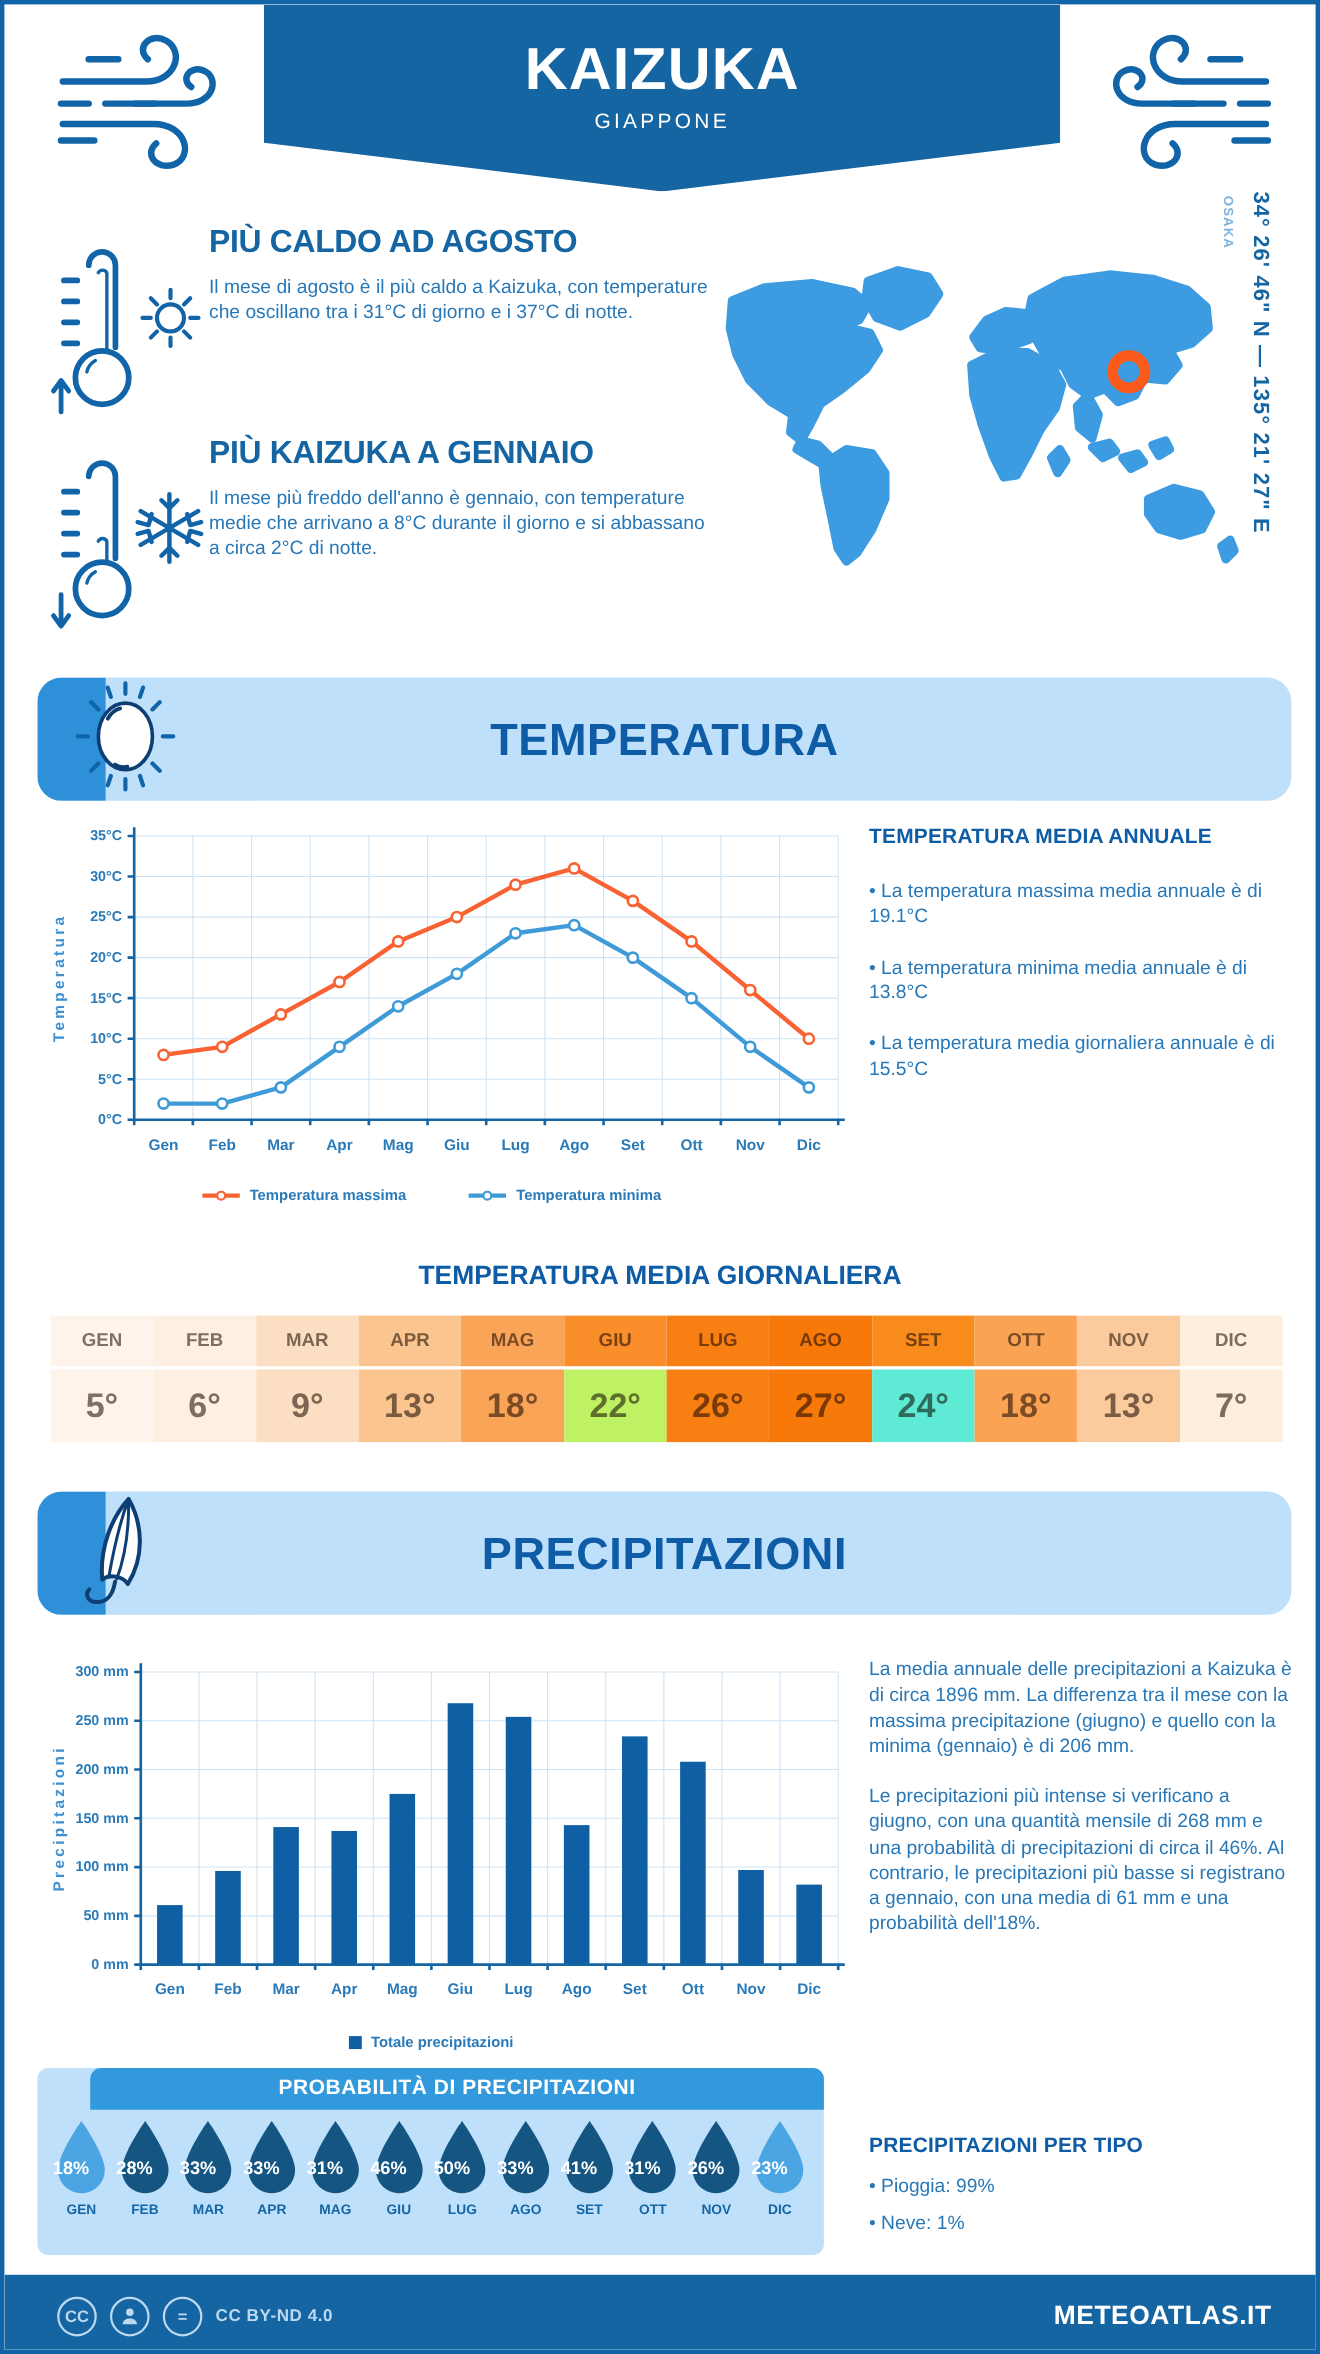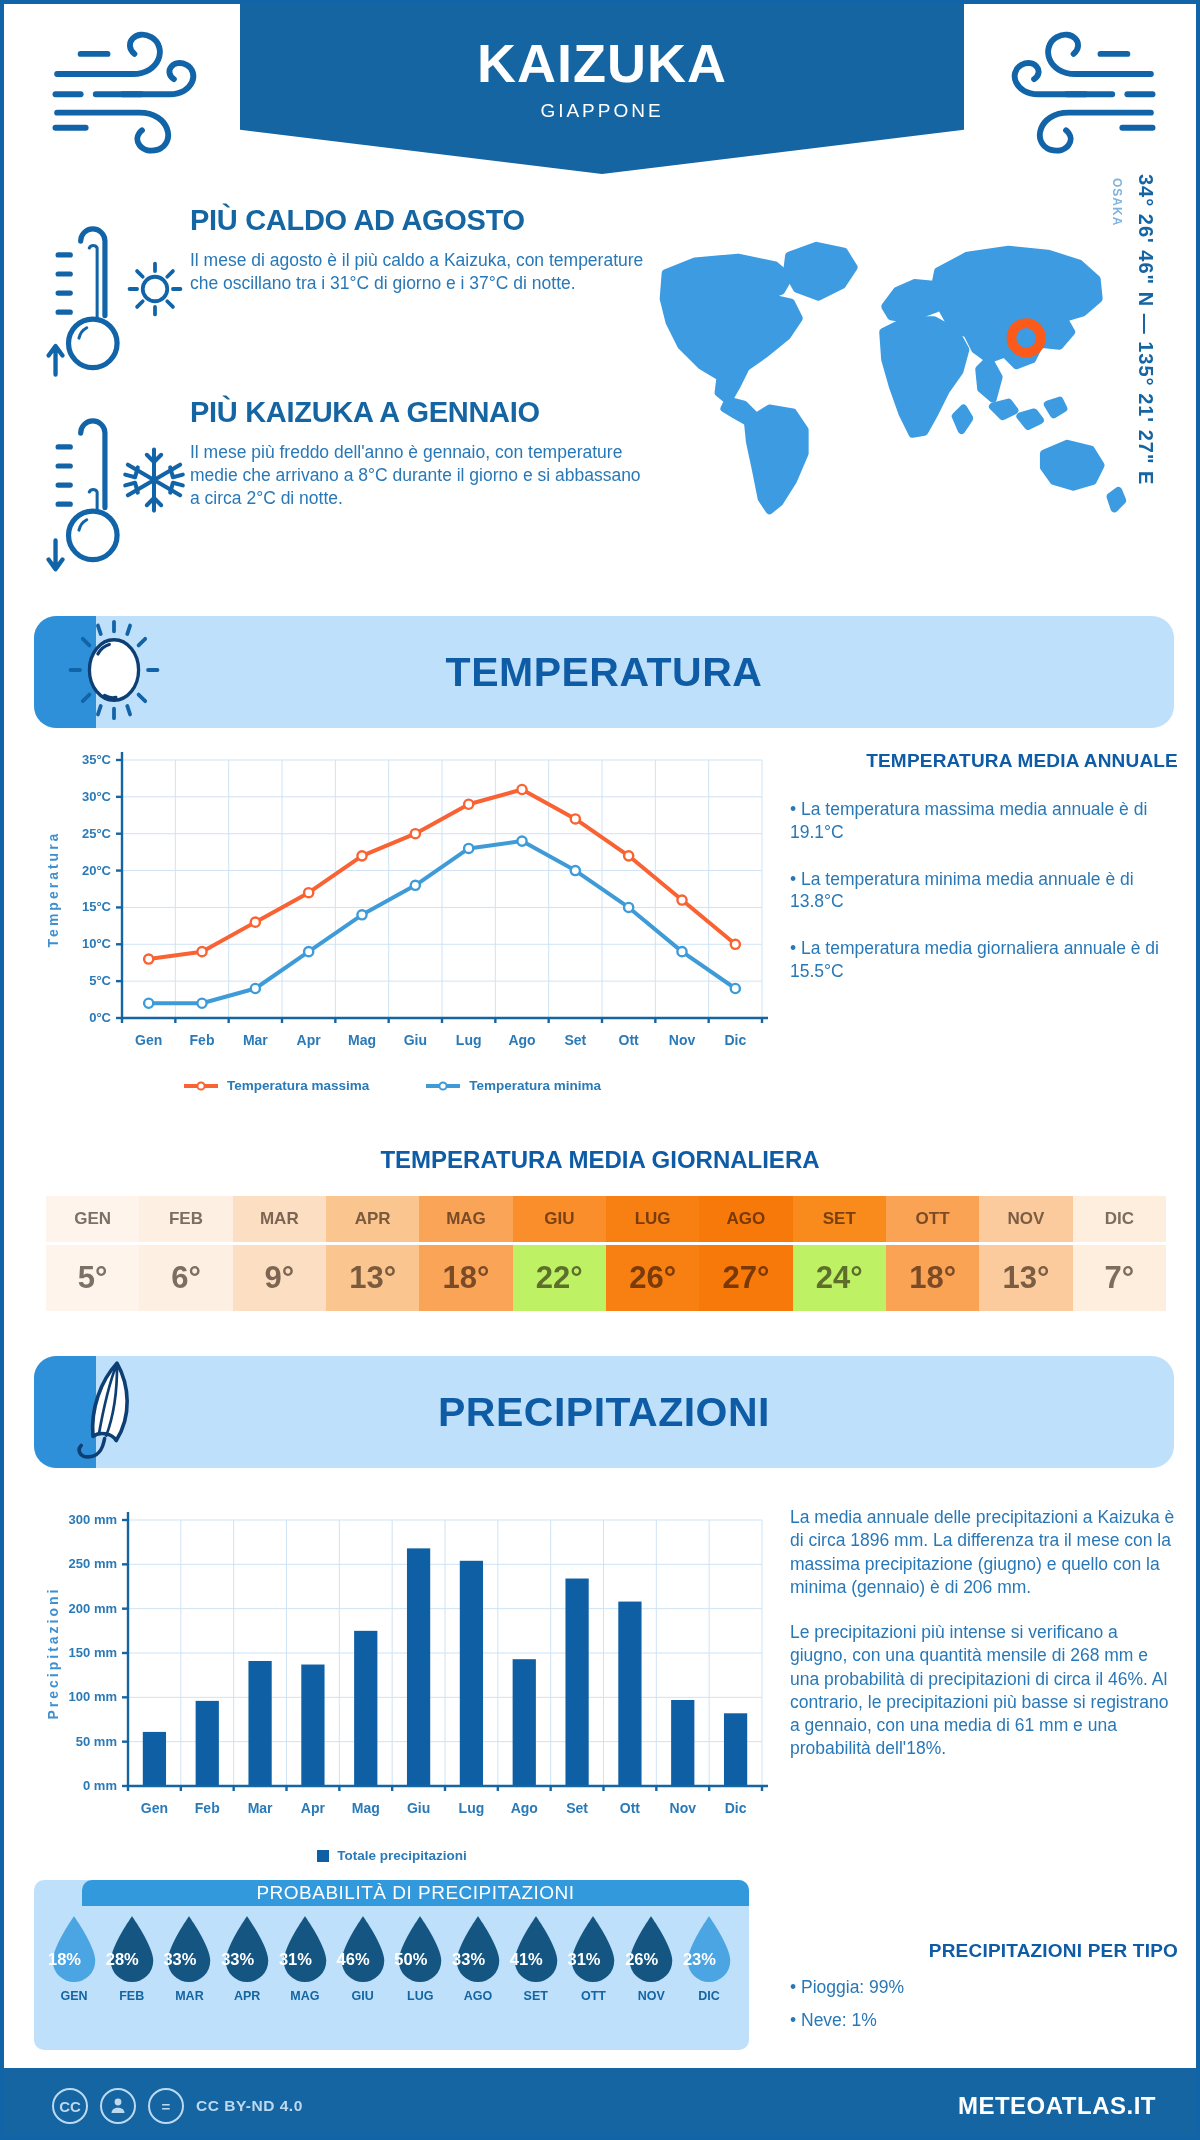--- a/index.html
+++ b/index.html
@@ -35,40 +35,40 @@
   
   .grid{stroke:#cfe3f4;stroke-width:1;}
   .axis{stroke:#1565a3;stroke-width:2.4;fill:none;}
   .ylab,.xlab{font-family:"Liberation Sans",sans-serif;font-size:13px;fill:#2a7ab8;font-weight:bold;}
   .xlab{font-size:14px;}
   .axis-title{font-family:"Liberation Sans",sans-serif;font-size:14px;fill:#3e90d0;font-weight:bold;letter-spacing:3px;}
   .legend-row{display:flex;gap:56px;justify-content:center;font-size:13.5px;color:#2a7ab8;font-weight:bold;}
   .lgi{display:flex;align-items:center;gap:8px;}
 
   
-  .col-head{font-size:19px;font-weight:bold;color:#0f5ca6;letter-spacing:0.2px;text-align:right;}
+  .col-head{font-size:19px;font-weight:bold;color:#0f5ca6;letter-spacing:0.2px;}
   .col-text{font-size:17.5px;line-height:1.33;color:#2878b8;}
   .col-text p{margin:0 0 22px 0;}
   .bullets{margin:26px 0 0 0;padding:0;list-style:none;}
   .bullets li{margin-bottom:24px;font-size:17.5px;line-height:1.3;color:#2878b8;}
 
   
   .daily-title{width:100%;text-align:center;font-size:24px;font-weight:bold;color:#0f5ca6;}
   .temp-table{left:42px;top:1192px;width:1120px;}
   .tt-row{display:flex;}
   .tt-cell{flex:1;text-align:center;}
   .tt-m{height:46px;line-height:46px;font-size:17px;font-weight:bold;}
   .tt-v{height:66px;line-height:66px;font-size:31px;font-weight:bold;}
   .tt-txt{color:#7d756d;mix-blend-mode:multiply;}
   .tt-gap{height:3px;background:#fff;}
 
   
   .prob-panel{left:30px;top:1876px;width:715px;height:170px;background:#bfe0fa;border-radius:10px;}
-  .prob-head{height:26px;background:#3399dd;border-radius:10px 10px 0 0;display:flex;align-items:center;justify-content:center;
-             color:#fff;font-size:19px;font-weight:normal;letter-spacing:0.5px;margin-left:48px;}
+  .prob-head{height:38px;background:#3399dd;border-radius:10px 10px 0 0;display:flex;align-items:center;justify-content:center;
+             color:#fff;font-size:19px;font-weight:bold;letter-spacing:0.5px;margin-left:48px;}
   .drops{display:flex;justify-content:space-between;padding:8px 14px 0 14px;}
   .drop{width:52px;text-align:center;position:relative;}
   .drop .pct{position:absolute;left:0;top:36px;width:100%;text-align:left;color:#fff;font-size:16.5px;font-weight:bold;}
   .drop .mon{margin-top:3px;font-size:12.5px;font-weight:bold;color:#1565a3;}
 
   
   .footer{left:0;top:2064px;width:1200px;height:76px;background:#1565a3;display:flex;align-items:center;justify-content:space-between;
           padding:0 48px;box-sizing:border-box;}
   .cc-group{display:flex;align-items:center;gap:12px;}
   .cc-circle{width:36px;height:36px;border:2.6px solid #bcd9f0;border-radius:50%;display:flex;align-items:center;justify-content:center;
@@ -329,21 +329,21 @@
     <div class="tt-gap"></div>
     <div class="tt-row" id="tt-values">
         <div class="tt-cell tt-v" style="background:#fef4ec"><span class="tt-txt">5°</span></div>
         <div class="tt-cell tt-v" style="background:#fdefe2"><span class="tt-txt">6°</span></div>
         <div class="tt-cell tt-v" style="background:#fcdfc2"><span class="tt-txt">9°</span></div>
         <div class="tt-cell tt-v" style="background:#fbc58f"><span class="tt-txt">13°</span></div>
         <div class="tt-cell tt-v" style="background:#faa458"><span class="tt-txt">18°</span></div>
         <div class="tt-cell tt-v" style="background:#bef264"><span class="tt-txt">22°</span></div>
         <div class="tt-cell tt-v" style="background:#f87f12"><span class="tt-txt">26°</span></div>
         <div class="tt-cell tt-v" style="background:#f7790a"><span class="tt-txt">27°</span></div>
-        <div class="tt-cell tt-v" style="background:#bef264"><span class="tt-txt">24°</span></div>
+        <div class="tt-cell tt-v" style="background:#5eead4"><span class="tt-txt">24°</span></div>
         <div class="tt-cell tt-v" style="background:#faa355"><span class="tt-txt">18°</span></div>
         <div class="tt-cell tt-v" style="background:#fbcb9d"><span class="tt-txt">13°</span></div>
         <div class="tt-cell tt-v" style="background:#fdeedd"><span class="tt-txt">7°</span></div>
       </div>
   </div>
 
   <div class="abs sec-banner" style="top:1352px;">
     <div class="strip"></div>
     <div class="sec-icon" style="left:22px;">
       <svg width="100" height="112" viewBox="0 0 110 120">

